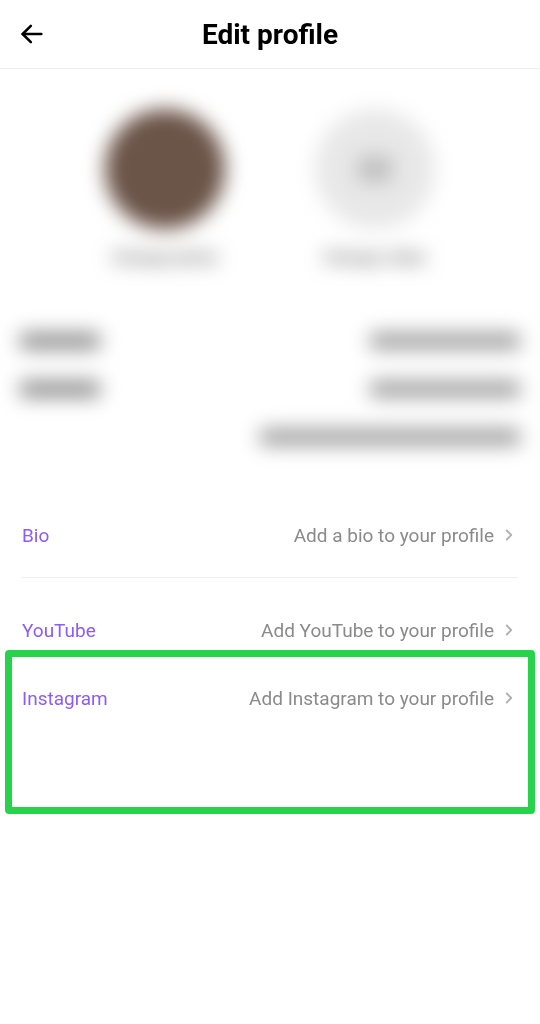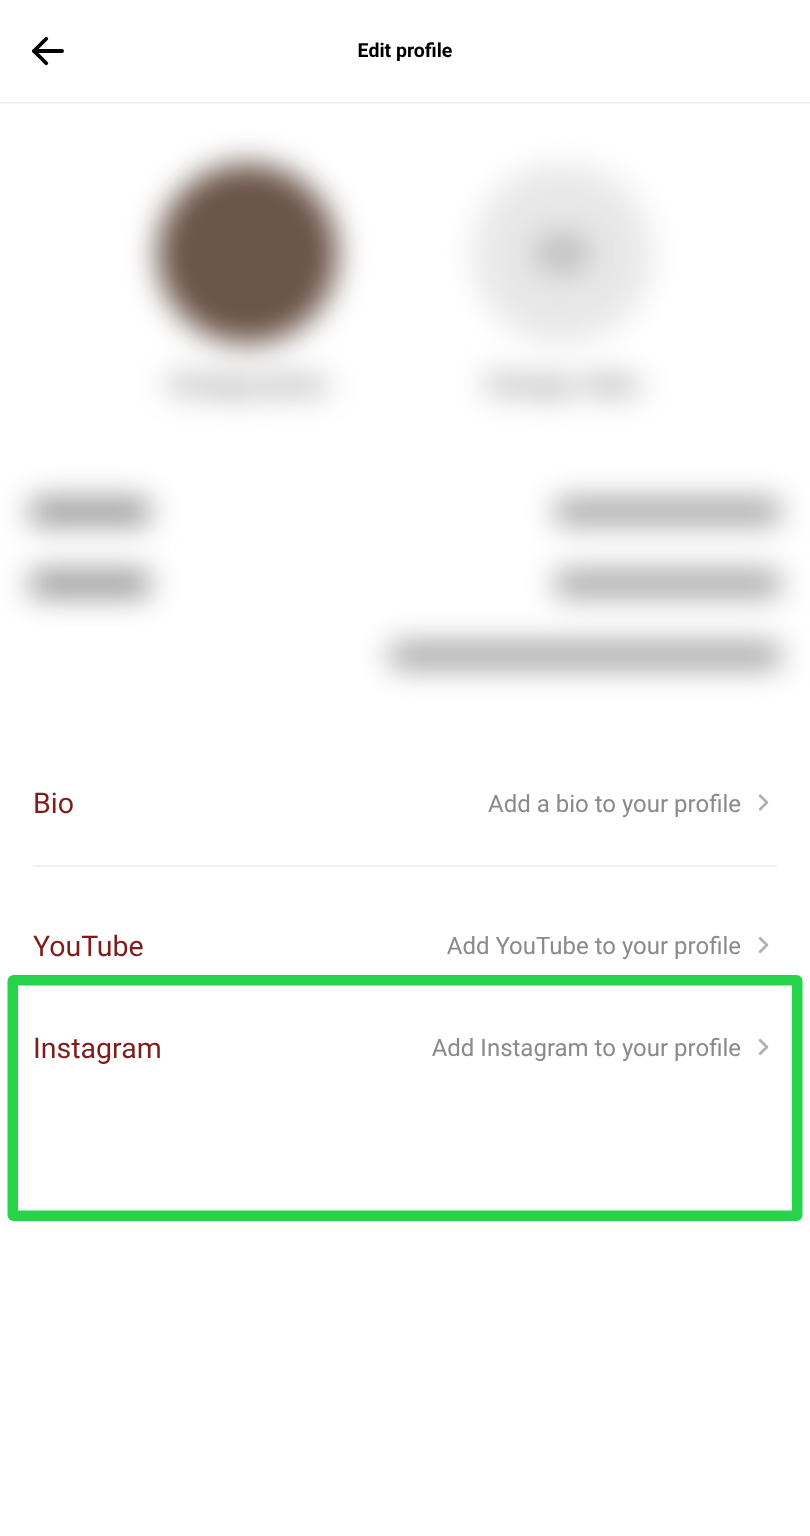--- a/index.html
+++ b/index.html
@@ -30,21 +30,21 @@
       top: 50%;
       transform: translateY(-50%);
       width: 40px;
       height: 40px;
       display: flex;
       align-items: center;
       justify-content: center;
       cursor: pointer;
     }
     .header-title {
-      font-size: 13px;
+      font-size: 28px;
       font-weight: 700;
       color: #000;
     }
     .blurred-section {
       filter: blur(10px);
       padding: 30px 20px 40px 20px;
       pointer-events: none;
     }
     .avatars {
       display: flex;
@@ -114,30 +114,30 @@
     }
     .row {
       display: flex;
       align-items: center;
       justify-content: space-between;
       height: 68px;
       cursor: pointer;
     }
     .row-label {
       font-size: 19px;
-      color: #7f1d1d;
+      color: #8b5cf6;
       font-weight: 400;
     }
     .row-right {
       display: flex;
       align-items: center;
       gap: 6px;
     }
     .row-value {
-      font-size: 16px;
+      font-size: 19px;
       color: #8a8a8a;
       font-weight: 400;
     }
     .chevron svg {
       display: block;
     }
     .divider {
       height: 1px;
       background: #eee;
       margin: 8px 0 18px 0;

